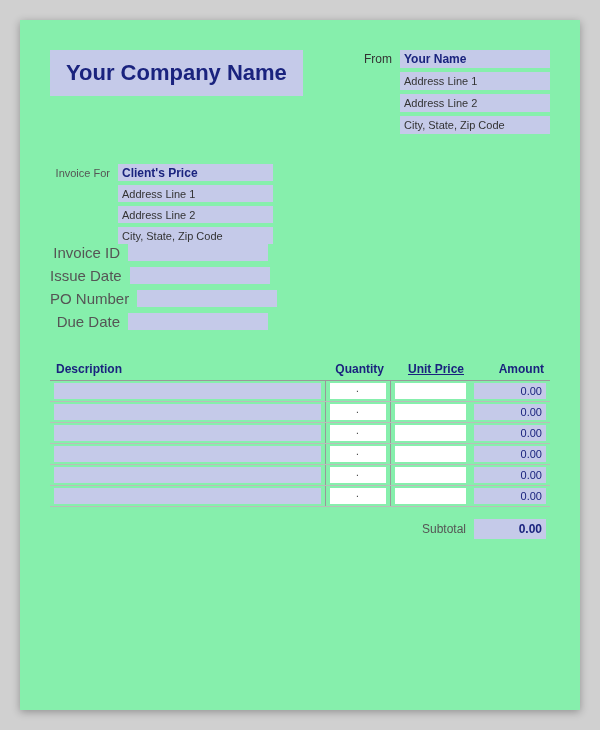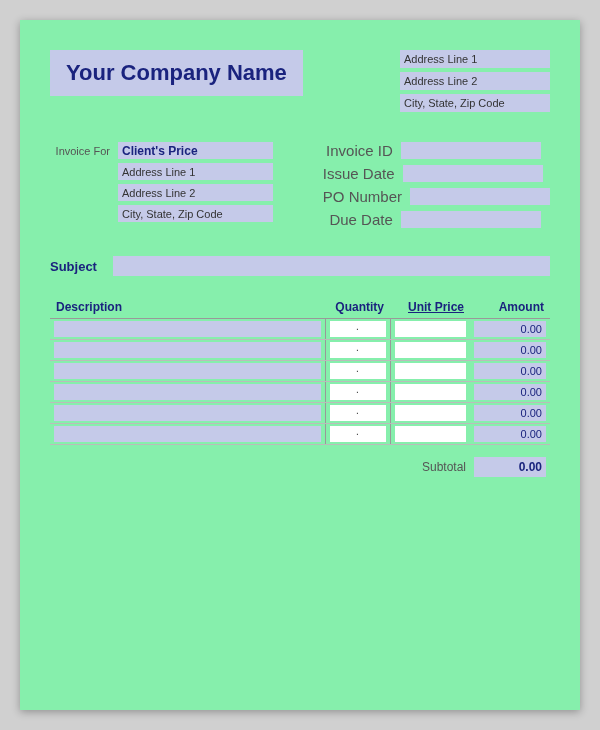--- a/index.html
+++ b/index.html
@@ -70,20 +70,21 @@
       color: #1a237e;
       padding: 1px 4px;
       display: flex;
       align-items: center;
     }
     
     .billing-section {
       display: flex;
       justify-content: space-between;
       margin-bottom: 28px;
+      flex-direction: column;
     }
     .invoice-for-col {
       display: flex;
       flex-direction: column;
       gap: 4px;
     }
     .invoice-for-row {
       display: flex;
       align-items: center;
       gap: 8px;
@@ -250,20 +251,24 @@
   </style>
 </head>
 <body>
 
 <div class="page">
 
   <div class="header">
     <div class="company-name-box">Your Company Name</div>
     <div class="from-section">
       <div class="from-row">
+        <span class="from-label">From</span>
+        <div class="field-input-name">Your Name</div>
+      </div>
+      <div class="from-row">
         <span class="from-label"></span>
         <div class="field-input">Address Line 1</div>
       </div>
       <div class="from-row">
         <span class="from-label"></span>
         <div class="field-input">Address Line 2</div>
       </div>
       <div class="from-row">
         <span class="from-label"></span>
         <div class="field-input">City, State, Zip Code</div>
@@ -304,24 +309,20 @@
         <span class="meta-label">PO Number</span>
         <div class="field-meta"></div>
       </div>
       <div class="meta-row">
         <span class="meta-label">Due Date</span>
         <div class="field-meta"></div>
       </div>
     </div>
   </div>
 
-  <div class="subject-row">
-    <span class="subject-label">Subject</span>
-    <div class="field-subject"></div>
-  </div>
 
   <table class="invoice-table">
     <thead>
       <tr>
         <th class="col-desc">Description</th>
         <th class="col-qty right" style="text-align:right;padding-right:6px;">Quantity</th>
         <th class="col-price right" style="text-align:right;padding-right:6px;">Unit Price</th>
         <th class="col-amount right">Amount</th>
       </tr>
     </thead>

